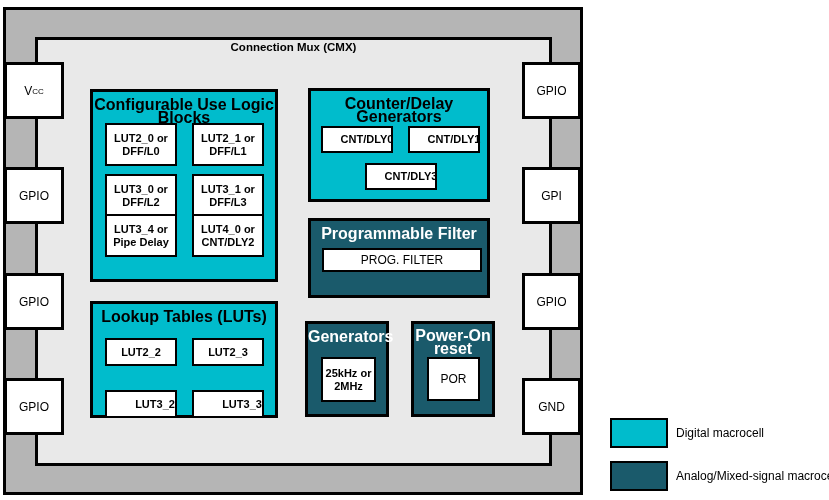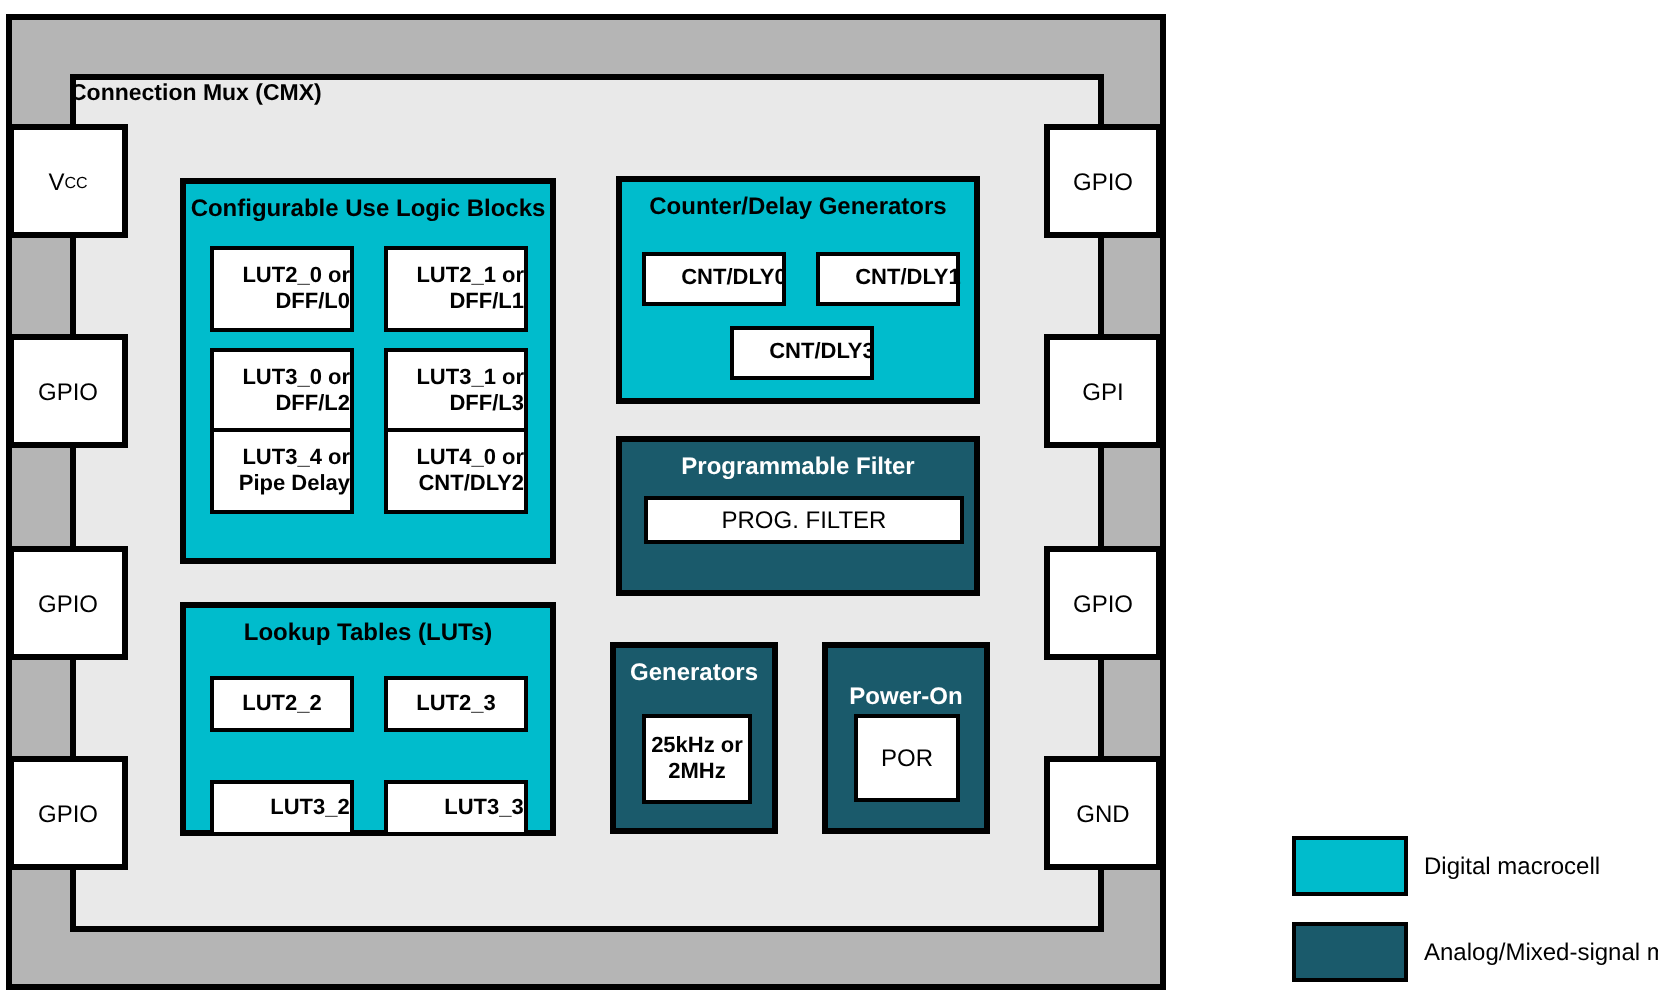--- a/index.html
+++ b/index.html
@@ -28,21 +28,21 @@
     position: absolute;
     left: 35px; top: 37px;
     width: 517px; height: 429px;
     background: var(--inner, #e9e9e9);
     border: 3px solid #000;
   }
   .cmx-title {
     position: absolute;
     left: 35px; top: 41px;
     width: 517px;
-    text-align: left;
+    text-align: center;
     font-size: 11.5px;
     font-weight: bold;
   }
   
   .pin {
     position: absolute;
     width: 60px; height: 57px;
     background: #fff;
     border: 3px solid #000;
     display: flex;
@@ -62,21 +62,21 @@
   .block {
     position: absolute;
     border: 3px solid #000;
   }
   .digital { background: var(--digital, #00bccc); }
   .analog  { background: var(--analog, #1a5a6b); }
   .block-title {
     position: absolute;
     left: 0; right: 0;
     text-align: center;
-    font-size: 12px;
+    font-size: 16px;
     font-weight: bold;
     line-height: 13px;
   }
   .analog .block-title { color: #fff; }
   .cell {
     position: absolute;
     background: #fff;
     border: 2.5px solid #000;
     display: flex;
     flex-direction: column;
@@ -90,43 +90,43 @@
   .cell.plain { font-weight: normal; font-size: 12px; }
   
   #blk-culb   { left: 90px;  top: 89px;  width: 188px; height: 193px; }
   #blk-cdg    { left: 308px; top: 88px;  width: 182px; height: 114px; }
   #blk-filter { left: 308px; top: 218px; width: 182px; height: 80px; padding-left: 24px;  }
   #blk-luts   { left: 90px;  top: 301px; width: 188px; height: 117px; }
   #blk-osc    { left: 305px; top: 321px; width: 84px;  height: 96px;  }
   #blk-por    { left: 411px; top: 321px; width: 84px;  height: 96px;  }
   #blk-culb .block-title, #blk-cdg .block-title, #blk-luts .block-title,
   #blk-filter .block-title, #blk-osc .block-title { top: 6px; }
-  #blk-por .block-title { top: 18px; }
+  #blk-por .block-title { top: 5px; }
   
   .culb-c1 { left: 12px; } .culb-c2 { left: 99px; }
   .culb-r1 { top: 31px; } .culb-r2 { top: 82px; } .culb-r3 { top: 122px; }
-  #blk-culb .cell { width: 72px; height: 43px; align-items: flex-end; }
+  #blk-culb .cell { width: 72px; height: 43px; }
   
   #blk-cdg .cell { width: 72px; height: 27px; padding-left: 20px; }
   #cdg-0 { left: 10px;  top: 35px; }
   #cdg-1 { left: 97px;  top: 35px; }
   #cdg-2 { left: 54px;  top: 72px; width: 73px; }
   
   #filter-cell { left: 11px; top: 27px; width: 160px; height: 24px; }
   
   #blk-luts .cell { width: 72px; height: 28px; }
   .luts-c1 { left: 12px; } .luts-c2 { left: 99px; }
   .luts-r1 { top: 34px; } .luts-r2 { top: 86px; padding-left: 28px; }
   
   #osc-cell { left: 13px; top: 33px; width: 55px; height: 45px; }
   #por-cell { left: 13px; top: 33px; width: 53px; height: 44px; }
   
   .legend-row {
     position: absolute;
-    left: 646px;
+    left: 610px;
     display: flex;
     align-items: center;
   }
   #legend-digital { top: 418px; }
   #legend-analog  { top: 461px; }
   .swatch {
     width: 58px; height: 30px;
     border: 2.5px solid #000;
     flex: none;
   }

